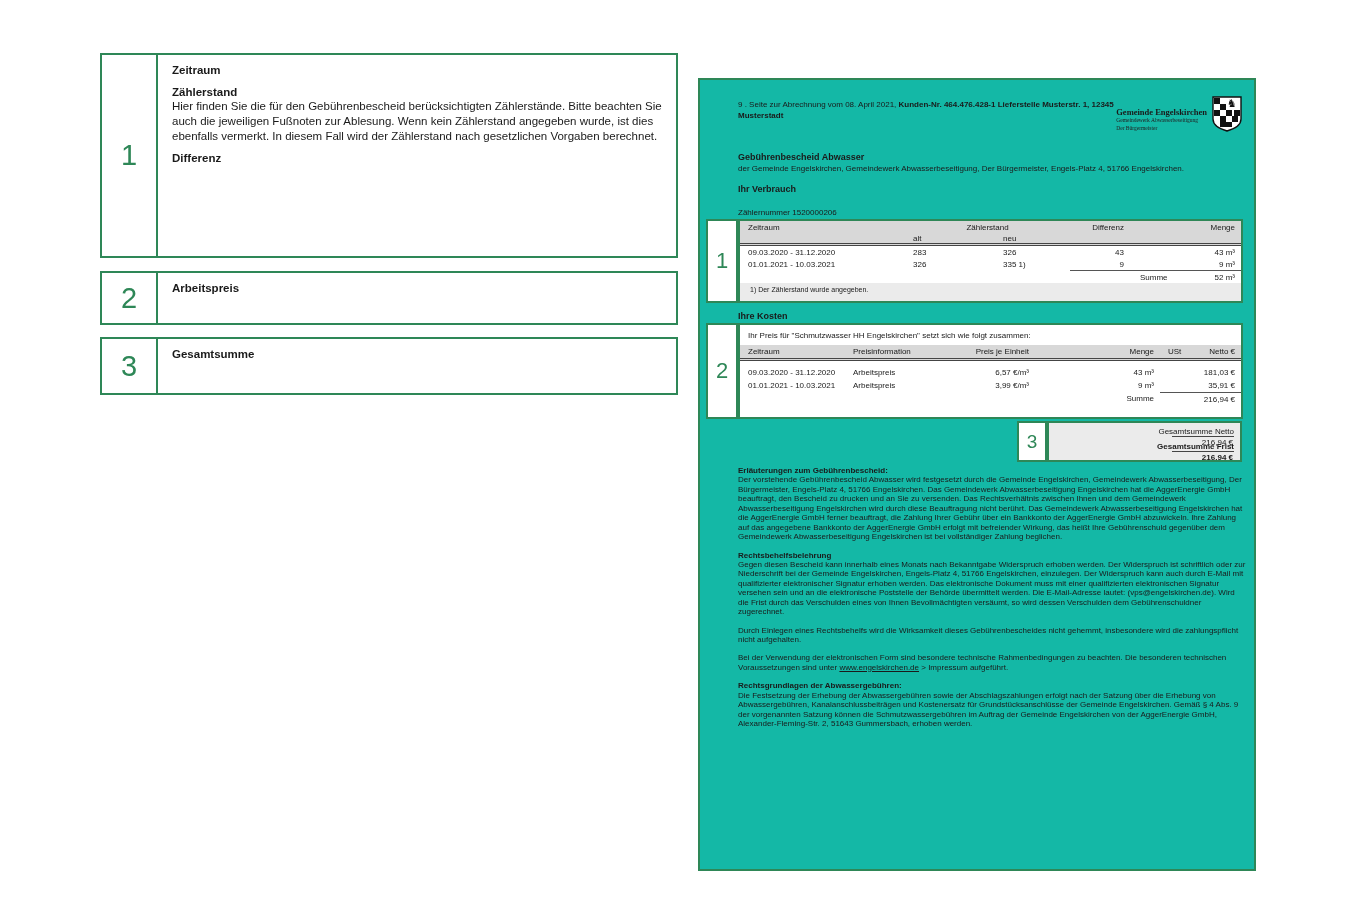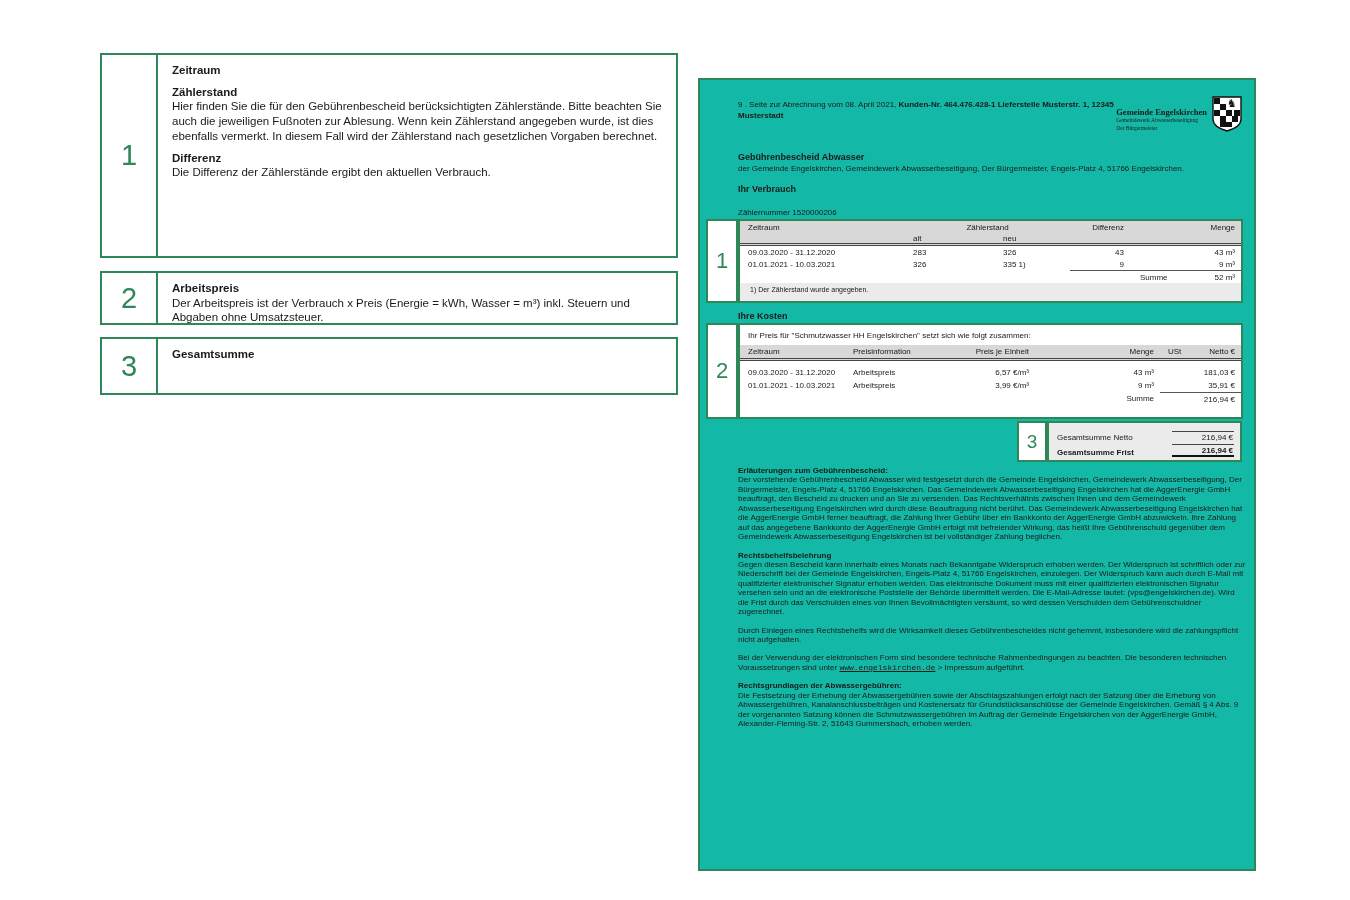--- a/index.html
+++ b/index.html
@@ -87,49 +87,47 @@
   .crow-gap{height:5px;background:#fff;}
   .crow-data{height:13px;background:#fff;}
   .crow-sum{height:13px;background:#fff;}
   .sum-span56{grid-column:5 / 7;border-top:1px solid #555;display:flex;justify-content:flex-end;
               align-items:center;height:100%;padding-right:6px;}
 
   .tbl-totals{
     left:347px;top:341px;width:195px;height:41px;background:var(--base-gray);
     padding:4px 6px 3px 8px;display:flex;flex-direction:column;justify-content:space-between;
   }
-  .trow{display:flex;justify-content:space-between;align-items:flex-end;font-size:8px;height:15px;}
+  .trow{display:flex;justify-content:space-between;align-items:flex-end;font-size:8px;height:15px;flex-direction:column;}
   .trow .tval{width:62px;text-align:right;border-top:1px solid #444;padding:1px 1px 0 0;}
   .trow-brutto{font-weight:bold;}
   .trow-brutto .tval{border-bottom:2px solid #111;}
 
   .doc-text{left:38px;top:386px;width:508px;font-size:8px;line-height:1.18;}
   .doc-text h5{margin:0;font-size:8px;font-weight:bold;}
   .doc-text p{margin:0 0 9px 0;}
-  .doc-link{text-decoration:underline;color:var(--ink);cursor:pointer;font-family:Liberation Mono, monospace;}
+  .doc-link{text-decoration:underline;color:var(--ink);cursor:pointer;}
 </style>
 </head>
 <body>
 
 <div class="lbox" id="lbox1">
   <div class="lbox-num">1</div>
   <div class="lbox-content">
     <h4>Zeitraum</h4>
     <h4>Zählerstand</h4>
     <p>Hier finden Sie die für den Gebührenbescheid berücksichtigten Zählerstände. Bitte beachten Sie auch die jeweiligen Fußnoten zur Ablesung. Wenn kein Zählerstand angegeben wurde, ist dies ebenfalls vermerkt. In diesem Fall wird der Zählerstand nach gesetzlichen Vorgaben berechnet.</p>
     <h4>Differenz</h4>
-    <p>Die Differenz der Zählerstände ergibt den aktuellen Verbrauch.</p>
   </div>
 </div>
 
 <div class="lbox" id="lbox2">
   <div class="lbox-num">2</div>
   <div class="lbox-content">
     <h4>Arbeitspreis</h4>
-    <p>Der Arbeitspreis ist der Verbrauch x Preis (Energie = kWh, Wasser = m³) inkl. Steuern und Abgaben ohne Umsatzsteuer.</p>
   </div>
 </div>
 
 <div class="lbox" id="lbox3">
   <div class="lbox-num">3</div>
   <div class="lbox-content">
     <h4>Gesamtsumme</h4>
   </div>
 </div>
 

